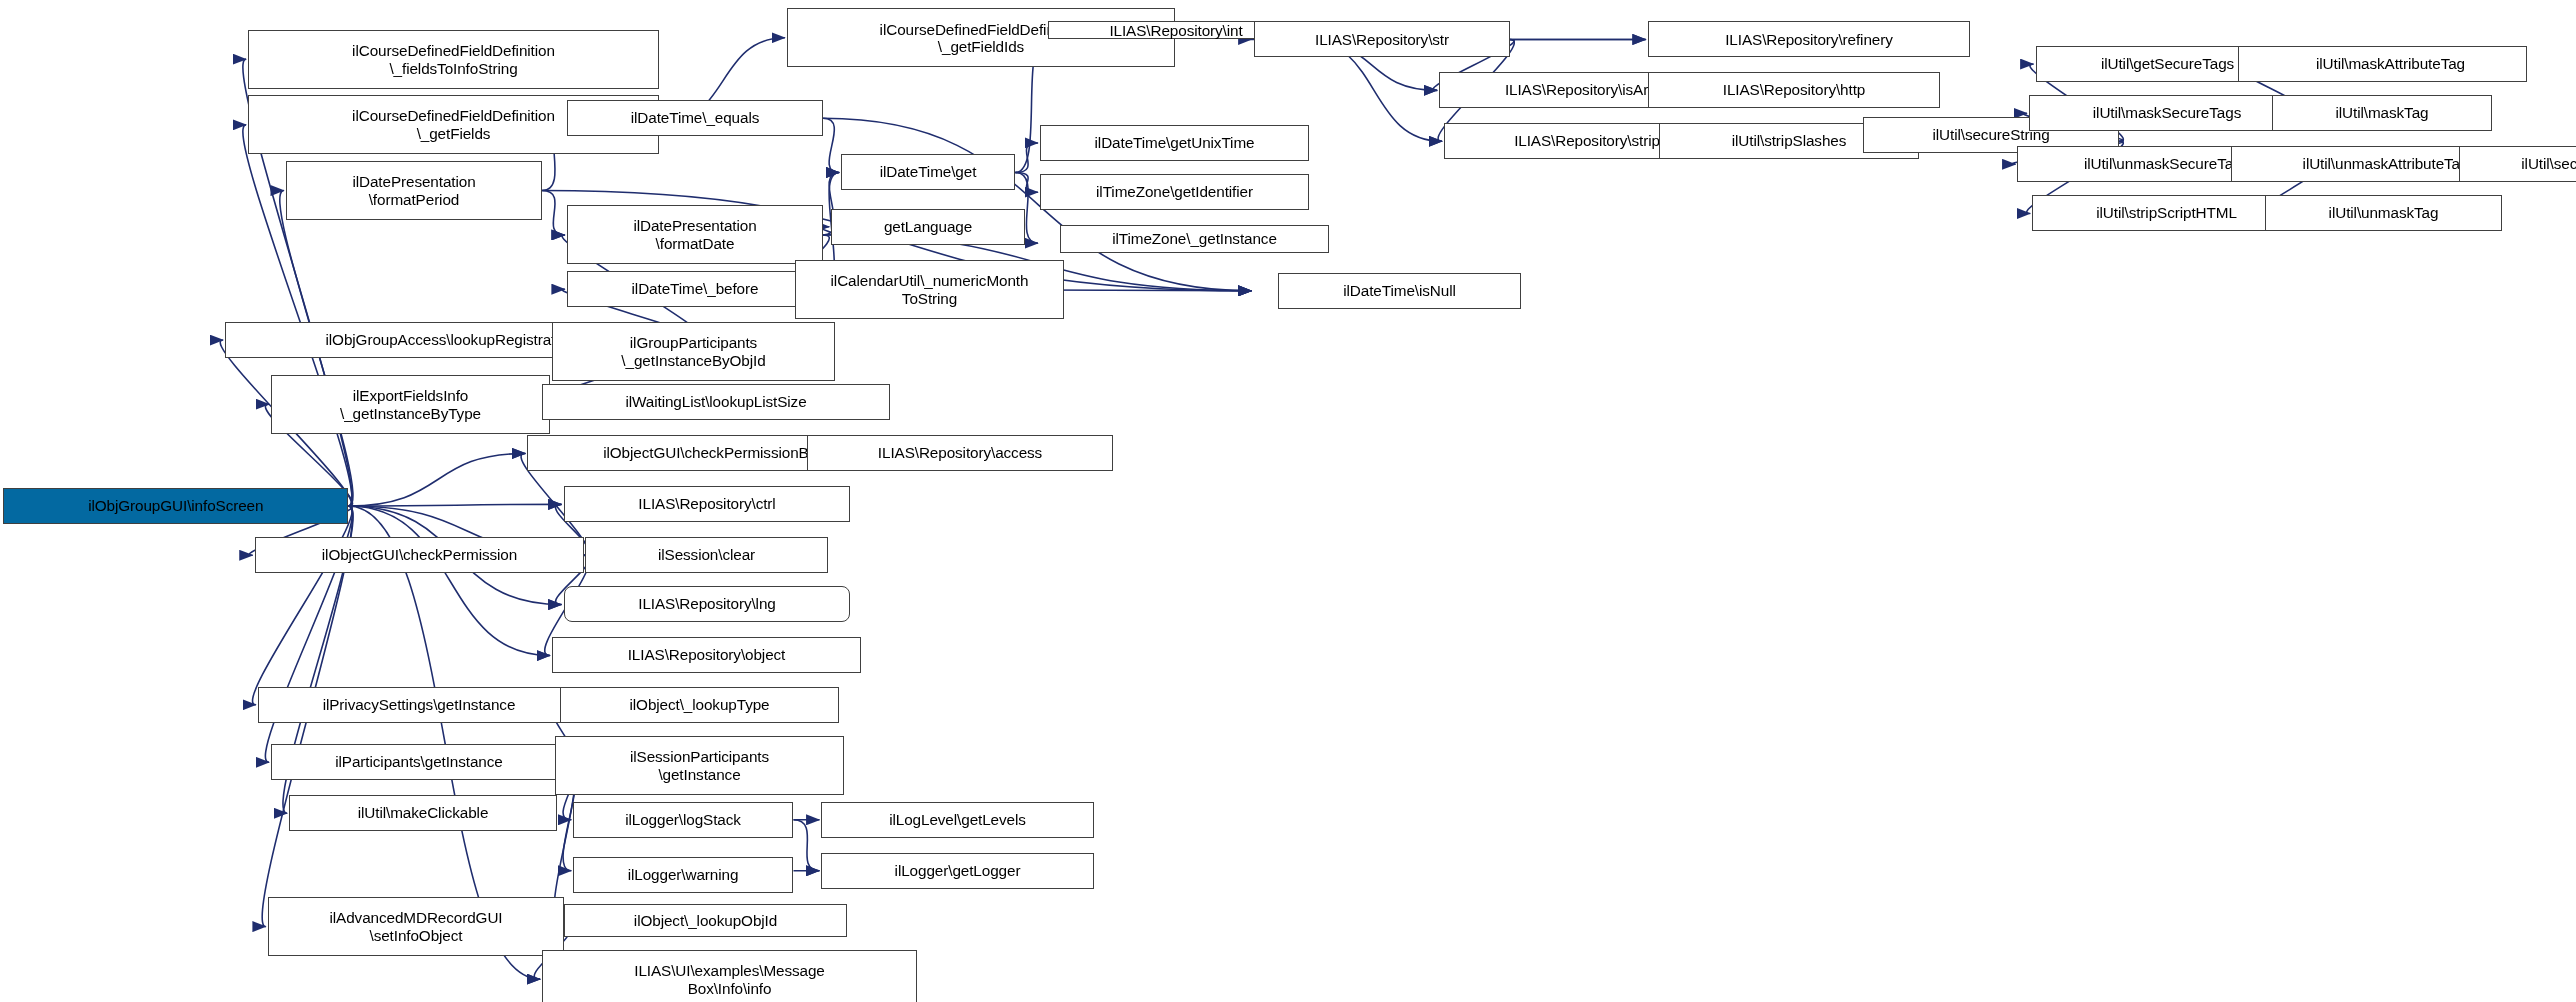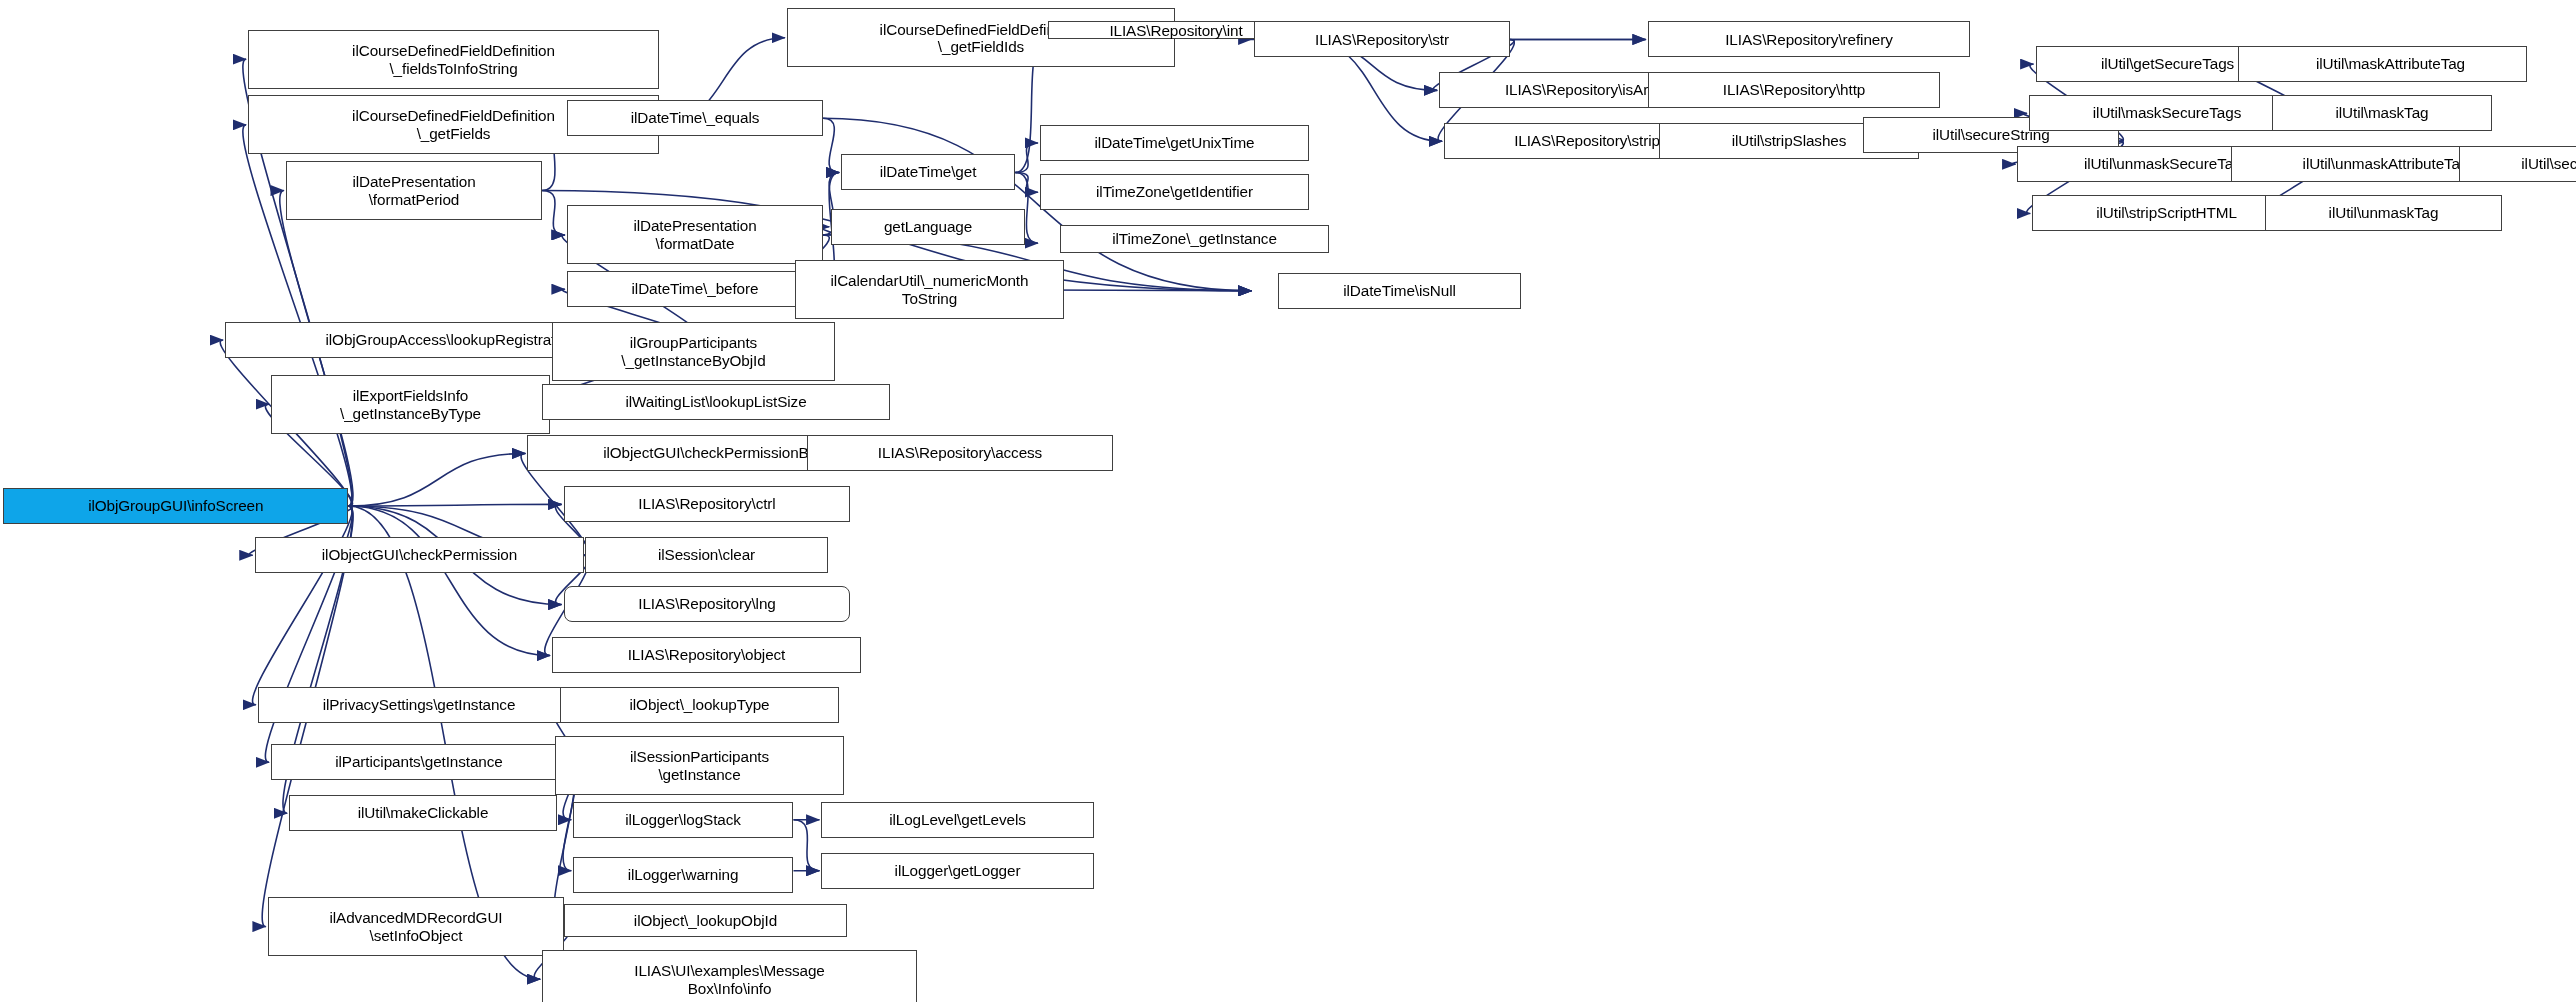--- a/index.html
+++ b/index.html
@@ -38,21 +38,21 @@
     text-align: center;
     font-family: "Liberation Sans", sans-serif;
     font-size: 15.3px;
     line-height: 1.12;
     letter-spacing: -0.1px;
     white-space: pre-line;
     padding: 0 4px;
     cursor: pointer;
   }
   .node.root {
-    background: #0ea5e9;
+    background: #0369a1;
     border-color: #404040;
   }
 </style>
 </head>
 <body>
 
 <div id="graph" title="ilObjGroupGUI\infoScreen call graph">
   <svg id="edge-layer" viewBox="0 0 2612 1017" preserveAspectRatio="none">
     <defs>
       <marker id="arrow" markerWidth="9" markerHeight="7" refX="8.5" refY="3.5" orient="auto" markerUnits="strokeWidth">

